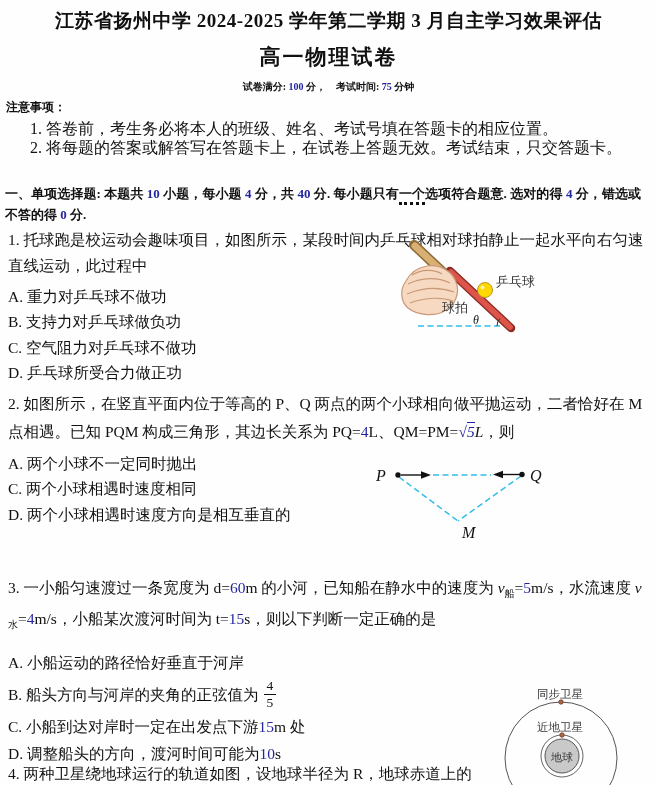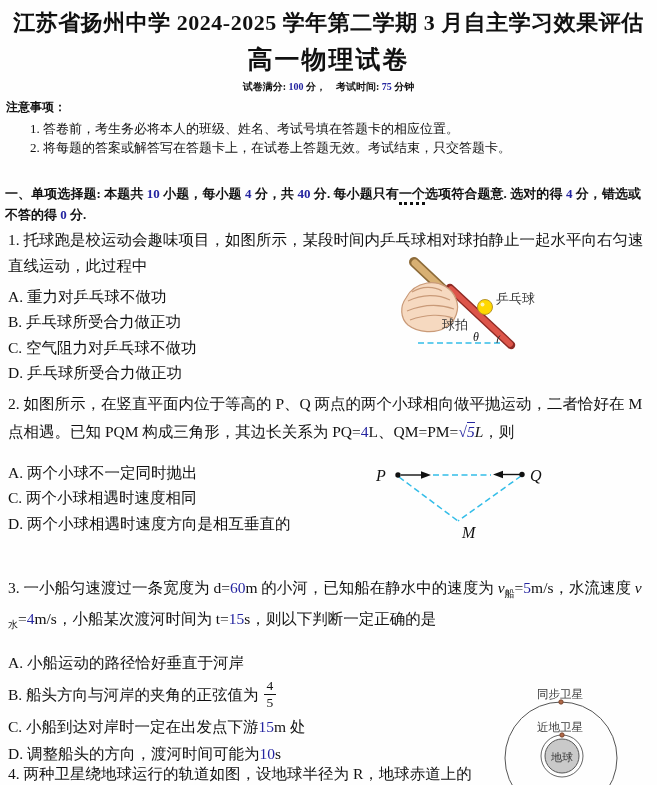--- a/index.html
+++ b/index.html
@@ -7,53 +7,53 @@
     position:relative;
     width:657px;height:785px;
     margin:0 auto;
     background:#fefefe;
     overflow:hidden;
     font-family:"Liberation Serif","DejaVu Serif",serif;
     color:#111;
   }
   .abs{position:absolute;}
   .center{left:0;right:0;text-align:center;}
-  .title{top:8px;font-size:22px;font-weight:bold;letter-spacing:.5px;}
-  .subtitle{top:43px;font-size:25px;font-weight:bold;letter-spacing:2px;}
+  .title{top:8px;font-size:19px;font-weight:bold;letter-spacing:.5px;}
+  .subtitle{top:43px;font-size:21px;font-weight:bold;letter-spacing:2px;}
   .meta{top:80px;font-size:10px;font-weight:bold;}
   .notice-head{top:99px;left:6px;font-size:12px;font-weight:bold;}
-  .notice-list{top:119px;left:30px;right:10px;font-size:13px;line-height:19px;}
+  .notice-list{top:119px;left:30px;right:10px;font-size:16px;line-height:19px;}
   .section-head{top:183px;left:5px;right:16px;font-size:13px;font-weight:bold;line-height:21px;text-align:justify;}
   .emph{border-bottom:3px dotted #111;padding-bottom:1px;}
   .qblock{left:8px;right:8px;font-size:15.5px;}
   .qtext{line-height:26px;}
   .q1{top:227px;}
   .q2{top:390px;}
   .q2 .qtext{line-height:28px;}
   .q3{top:575px;}
   .q3 .qtext{line-height:25px;}
   .q4{top:761px;width:497px;}
   .options{margin-top:5px;line-height:25.4px;}
-  .q2 .options{margin-top:14px;}
+  .q2 .options{margin-top:5px;}
   .q3 .options{margin-top:13px;line-height:25px;}
   .opt-a3{height:25px;}
   .opt-b3{height:38px;display:flex;align-items:center;}
   .opt-c3{height:27px;display:flex;align-items:center;}
   .opt-d3{height:27px;display:flex;align-items:center;}
   .dig{font-family:"Liberation Serif","DejaVu Serif",serif;color:#2424a0;}
   .title .dig,.notice-list .dig{color:#111;}
   .var{font-family:"Liberation Serif","DejaVu Serif",serif;font-style:italic;}
   sub{font-size:10px;}
   .sqrt-sym,.rad{color:#2424a0;font-family:"Liberation Serif","DejaVu Serif",serif;}
   .rad{border-top:1.5px solid #2424a0;font-style:italic;}
   .frac{display:inline-flex;flex-direction:column;align-items:center;line-height:1.15;font-size:13.5px;margin-left:5px;vertical-align:middle;}
   .frac .fnum{border-bottom:1px solid #111;padding:0 3px;}
   .frac .dig,.frac span{color:#111;}
   figure{margin:0;padding:0;}
-  .fig1{left:398px;top:254px;}
+  .fig1{left:398px;top:237px;}
   .fig2{left:374px;top:459px;}
   .fig3{left:498px;top:648px;}
 </style>
 </head>
 <body>
 
 <div class="page">
 
   <div class="abs center title">江苏省扬州中学 <span class="dig">2024-2025</span> 学年第二学期 <span class="dig">3</span> 月自主学习效果评估</div>
   <div class="abs center subtitle">高一物理试卷</div>
@@ -64,21 +64,21 @@
     <div><span class="dig">1</span>. 答卷前，考生务必将本人的班级、姓名、考试号填在答题卡的相应位置。</div>
     <div><span class="dig">2</span>. 将每题的答案或解答写在答题卡上，在试卷上答题无效。考试结束，只交答题卡。</div>
   </div>
 
   <div class="abs section-head"><span>一、单项选择题: 本题共 <span class="dig">10</span> 小题，每小题 <span class="dig">4</span> 分，共 <span class="dig">40</span> 分. 每小题只有</span><span class="emph">一个</span><span>选项符合题意. 选对的得 <span class="dig">4</span> 分，错选或不答的得 <span class="dig">0</span> 分.</span></div>
 
   <div class="abs qblock q1">
     <div class="qtext"><span>1.</span><span> 托球跑是校运动会趣味项目，如图所示，某段时间内乒乓球相对球拍静止一起水平向右匀速直线运动，此过程中</span></div>
     <div class="options">
       <div>A. 重力对乒乓球不做功</div>
-      <div>B. 乒乓球所受合力做正功</div>
+      <div>B. 支持力对乒乓球做负功</div>
       <div>C. 空气阻力对乒乓球不做功</div>
       <div>D. 乒乓球所受合力做正功</div>
     </div>
   </div>
 
   <figure class="abs fig1">
     <svg width="190" height="106" viewBox="0 0 190 106">
 
       <line x1="20" y1="89" x2="113" y2="89" stroke="#33bde8" stroke-width="1.6" stroke-dasharray="6,3.5"></line>
 

